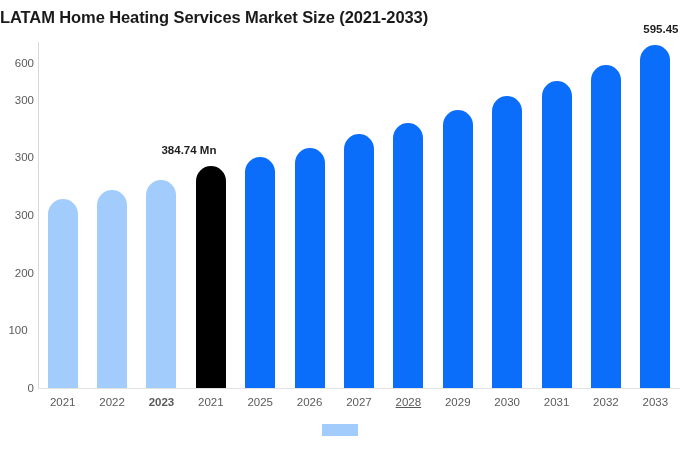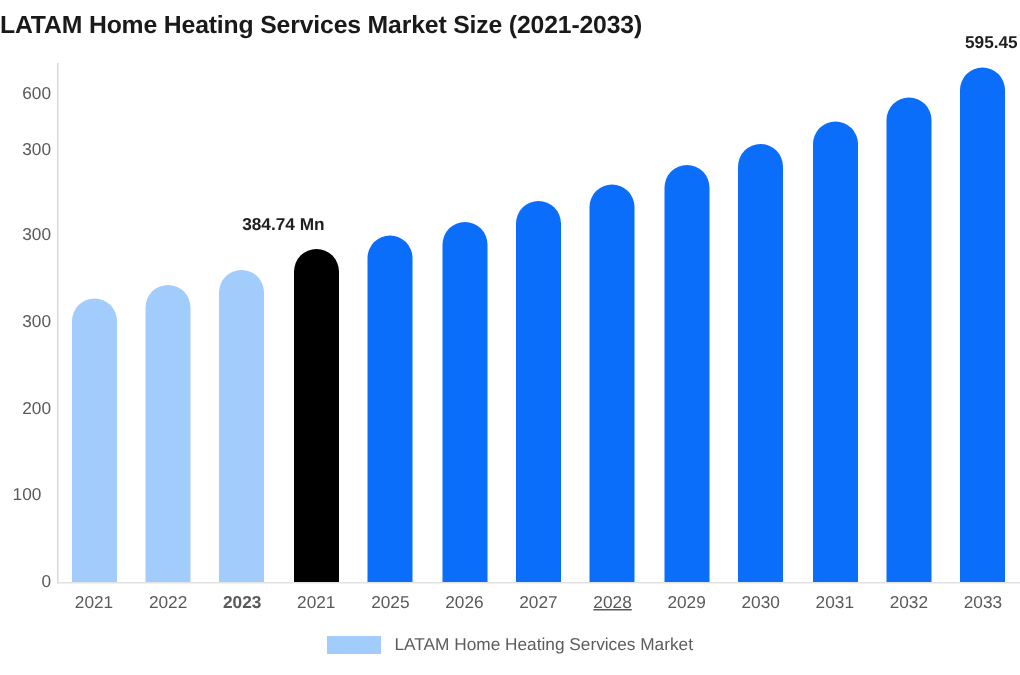--- a/index.html
+++ b/index.html
@@ -174,16 +174,15 @@
       <div class="x-tick" style="left: 531.846px; width: 49.3846px;">2031</div>
       <div class="bar" style="left: 590.923px; width: 30px; height: 323.51px; background: rgb(11, 110, 250);"></div>
       <div class="x-tick" style="left: 581.231px; width: 49.3846px;">2032</div>
       <div class="bar" style="left: 640.308px; width: 30px; height: 343.376px; background: rgb(11, 110, 250);"></div>
       <div class="x-tick" style="left: 630.615px; width: 49.3846px;">2033</div>
       <div class="bar-value-label" style="top: 22.6238px; left: 643.308px;">595.45 Mn</div>
     </div>
 
   <div class="legend">
     <span class="legend-swatch" style="background: rgb(162, 204, 251);"></span>
-    <span class="legend-label">LATAM Home Heating Services Market</span>
   </div>
 
 </div>
 
 </body></html>

